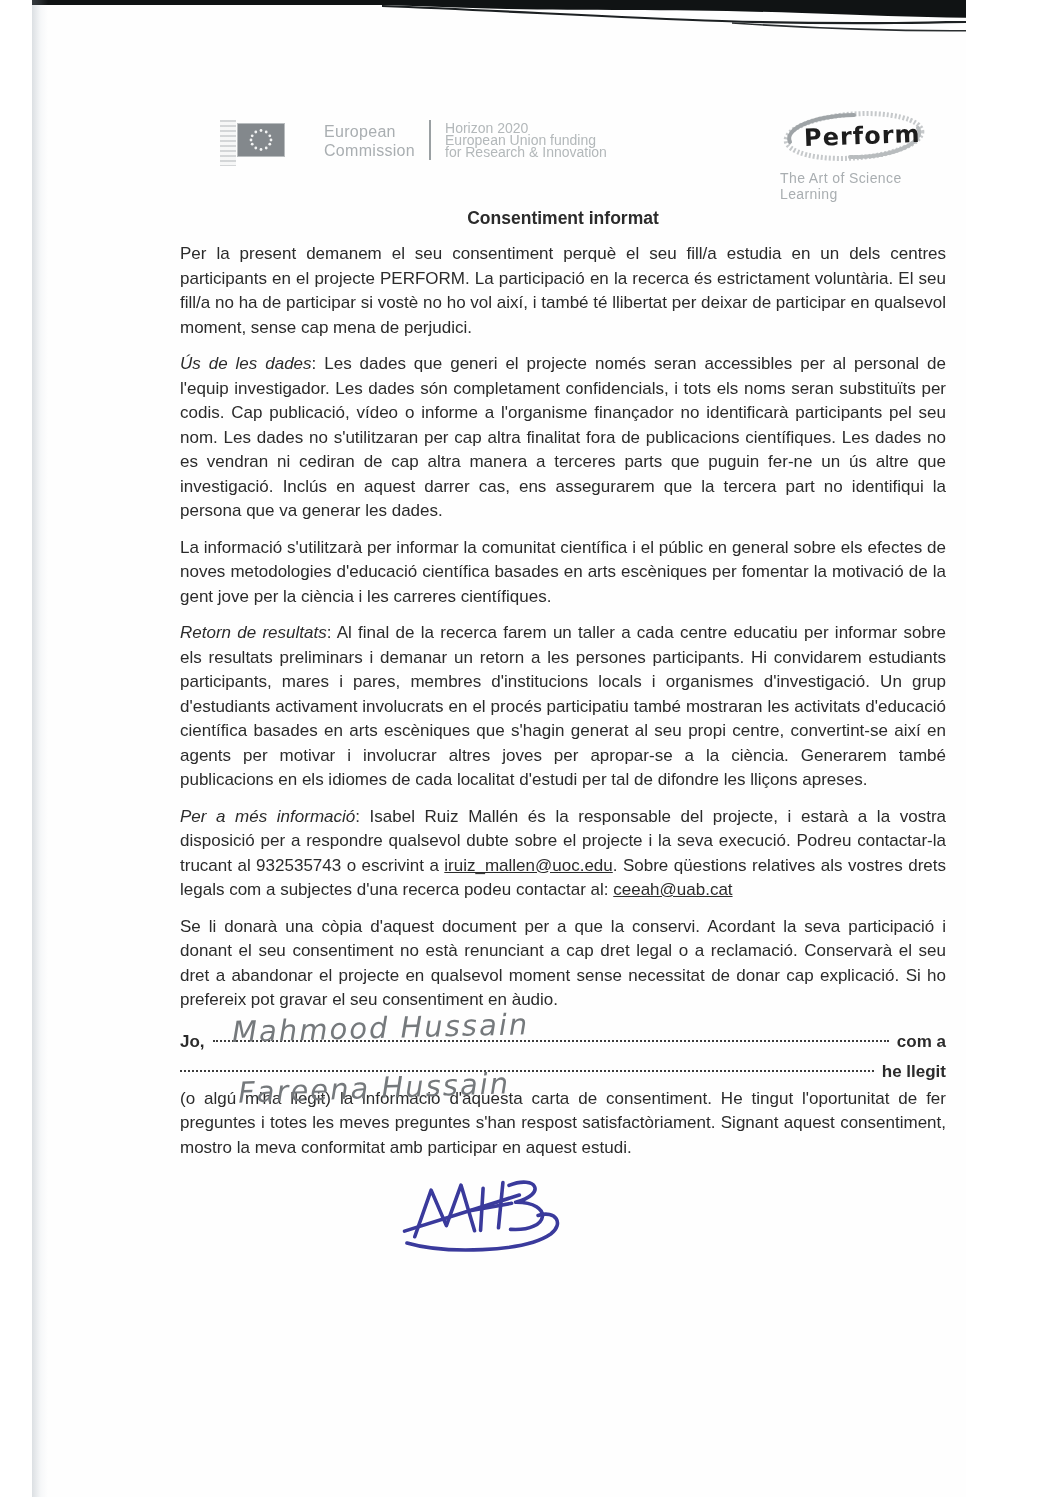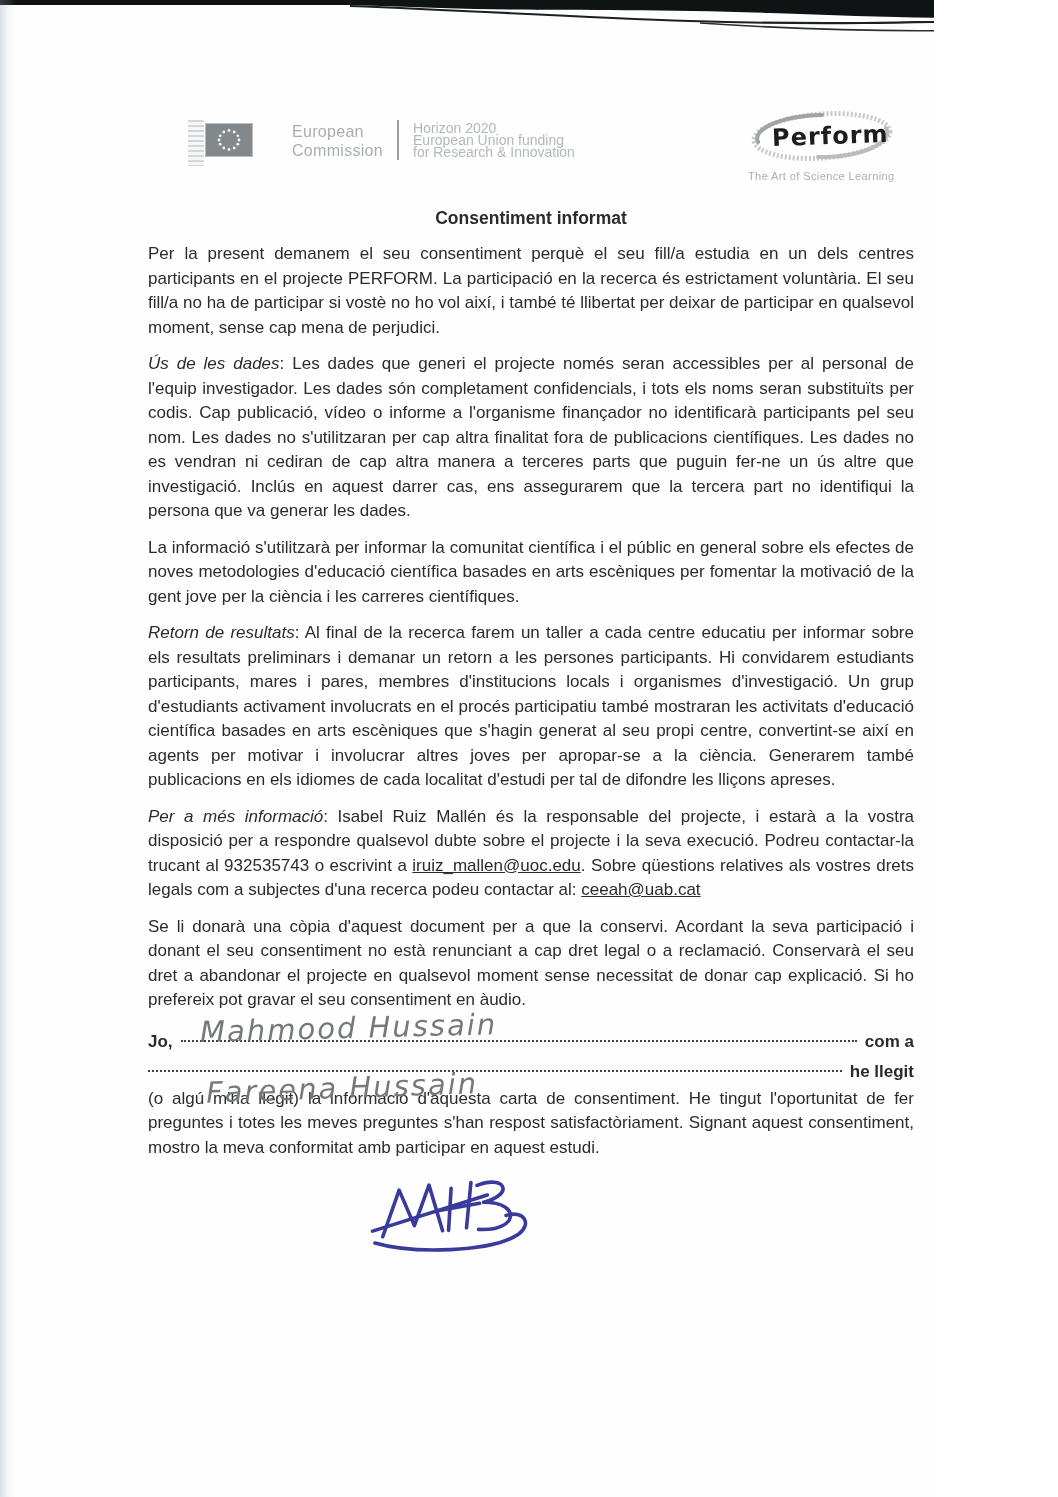--- a/index.html
+++ b/index.html
@@ -3,20 +3,21 @@
 <meta charset="utf-8">
 <style>
   html,body{margin:0;padding:0;background:#ffffff;}
   .page{
     position:relative;
     width:934px;height:1497px;
     background:#fefefe;
     overflow:hidden;
     font-family:"Liberation Sans","DejaVu Sans",sans-serif;
     color:#2b2b2b;
+    margin-left:32px;
   }
   
   .scan-top{position:absolute;top:0;left:0;width:1058px;height:40px;pointer-events:none;}
   .scan-left{
     position:absolute;top:0;left:0;width:16px;height:100%;
     background:linear-gradient(to right, rgba(140,152,164,0.30), rgba(190,200,210,0.12) 55%, rgba(255,255,255,0));
     pointer-events:none;
   }
   
   .header{position:absolute;top:110px;left:0;width:100%;height:90px;}
@@ -30,21 +31,21 @@
   .ec-title{margin-left:40px;margin-top:4px;font-size:16px;line-height:19px;color:#a9aeb1;letter-spacing:.3px;}
   .ec-divider{width:2px;height:40px;background:#9aa0a3;margin:2px 0 0 14px;}
   .ec-sub{margin-left:14px;margin-top:4px;font-size:14px;line-height:12px;color:#b3b8ba;}
   .perform-logo{position:absolute;left:748px;top:-4px;width:150px;}
   .perform-swirl{position:relative;width:148px;height:62px;}
   .perform-name{
     position:absolute;left:24px;top:16px;
     font-size:24px;font-weight:bold;color:#1d1d1d;
     font-family:"DejaVu Sans",sans-serif;letter-spacing:1px;transform:rotate(-2deg);
   }
-  .perform-tagline{margin-top:2px;font-size:11px;color:#a9aeb1;letter-spacing:.4px;}
+  .perform-tagline{margin-top:2px;font-size:14px;color:#a9aeb1;letter-spacing:.4px;}
   
   .content{position:absolute;left:148px;top:192px;width:766px;}
   .content p{
     margin:0 0 12px 0;font-size:17px;line-height:24.5px;
     text-align:justify;
   }
   .content p:last-child{margin-bottom:0;}
   .doc-title{
     margin:14px 0 12px 0;text-align:center;font-weight:bold;font-size:17.5px;line-height:24px;
   }

